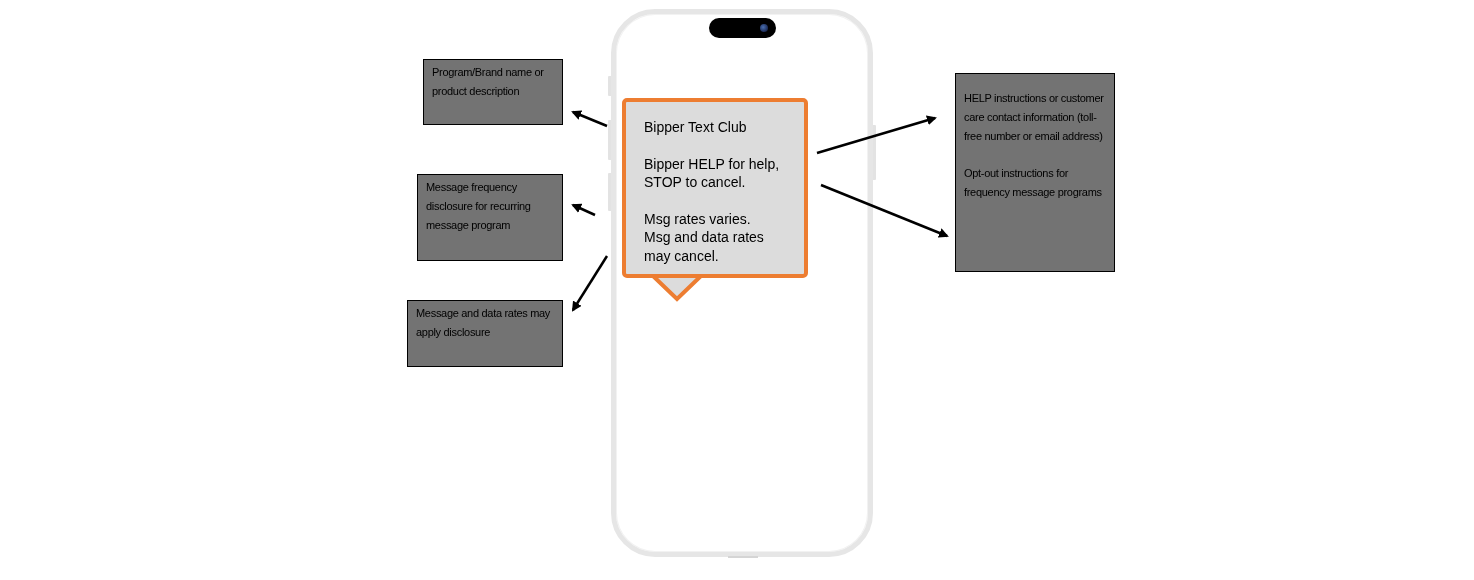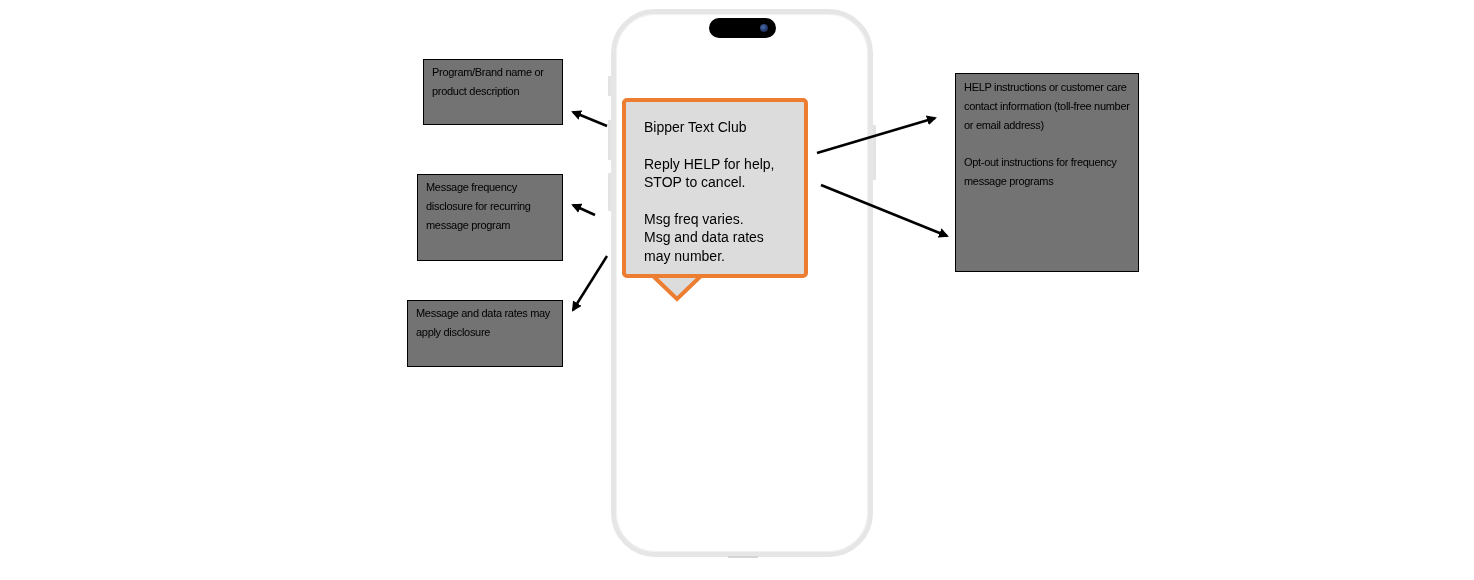--- a/index.html
+++ b/index.html
@@ -47,35 +47,35 @@
 <div class="camera"></div>
 <div class="home-bar"></div>
 
 <svg class="bubble-tail" width="1474" height="580" style="position:absolute;left:0;top:0;pointer-events:none;">
   <polygon points="652,275 677,299 702,275" fill="#dcdcdc" stroke="#ed7d31" stroke-width="4" stroke-linejoin="miter"></polygon>
   <rect x="652" y="268" width="52" height="6" fill="#dcdcdc"></rect>
 </svg>
 
 <div class="bubble">
   <p><span>Bipper Text Club</span></p>
-  <p><span>Reply HELP for help,</span><br><span>STOP to cancel.</span></p>
-  <p><span>Msg freq varies.</span><br><span>Msg and data rates</span><br><span>may number.</span></p>
+  <p><span>Bipper HELP for help,</span><br><span>STOP to cancel.</span></p>
+  <p><span>Msg rates varies.</span><br><span>Msg and data rates</span><br><span>may cancel.</span></p>
 </div>
 
 <div class="label-box" style="left:423px; top:59px; width:140px; height:66px;">
   <span>Program/Brand name or product description</span>
 </div>
 <div class="label-box" style="left:417px; top:174px; width:146px; height:87px;">
   <span>Message frequency disclosure for recurring message program</span>
 </div>
 <div class="label-box" style="left:407px; top:300px; width:156px; height:67px;">
   <span>Message and data rates may apply disclosure</span>
 </div>
 
-<div class="label-box" style="left:955px; top:73px; width:184px; height:199px; padding-top:4px;">
+<div class="label-box" style="left:955px; top:73px; width:160px; height:199px; padding-top:15px;">
   <div>HELP instructions or customer care contact information (toll-free number or email address)</div>
   <div style="height:18px;"></div>
   <div>Opt-out instructions for frequency message programs</div>
 </div>
 
 <svg class="arrows" width="1474" height="580" style="pointer-events:none;">
   <defs>
     <marker id="ah" markerWidth="10" markerHeight="10" refX="8" refY="5" orient="auto" markerUnits="userSpaceOnUse" viewBox="0 0 10 10">
       <path d="M0,0 L10,5 L0,10 z" fill="#000"></path>
     </marker>

